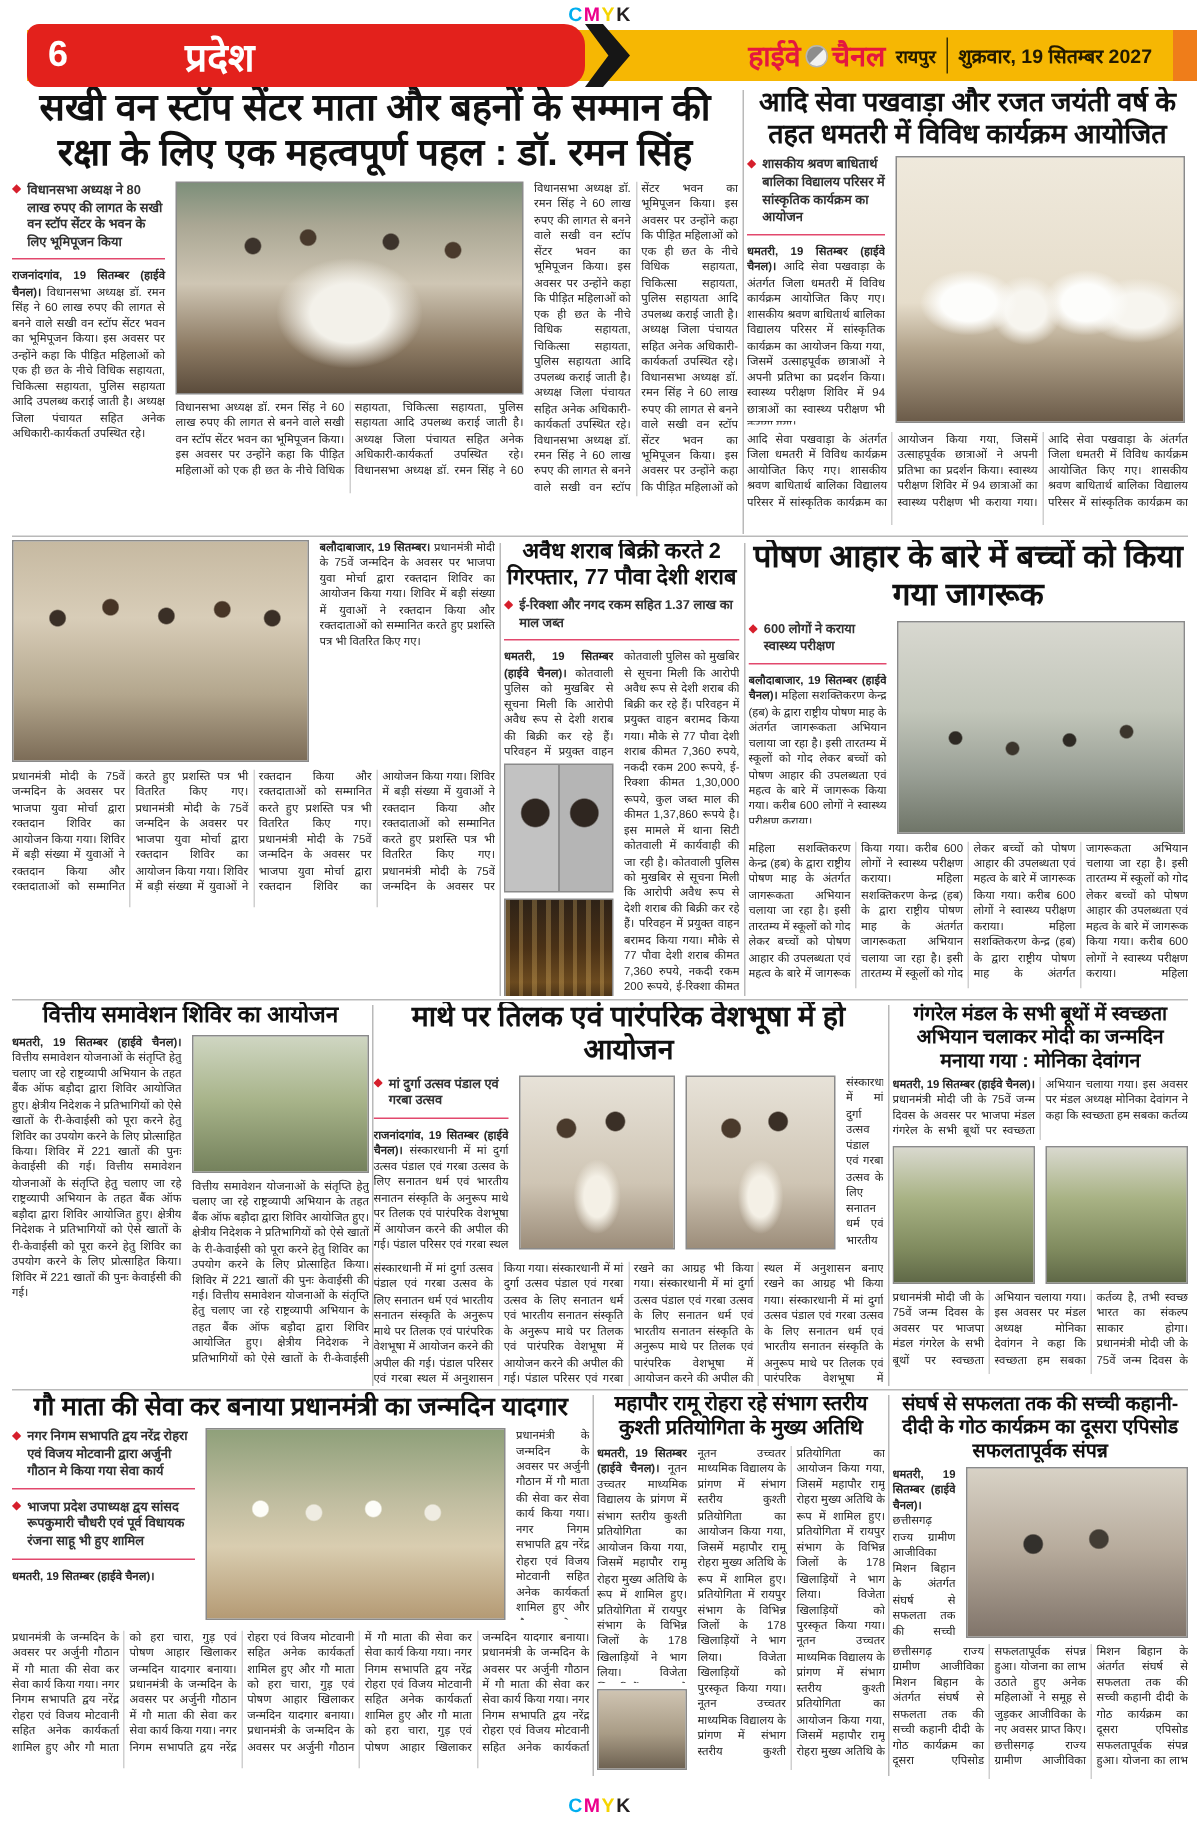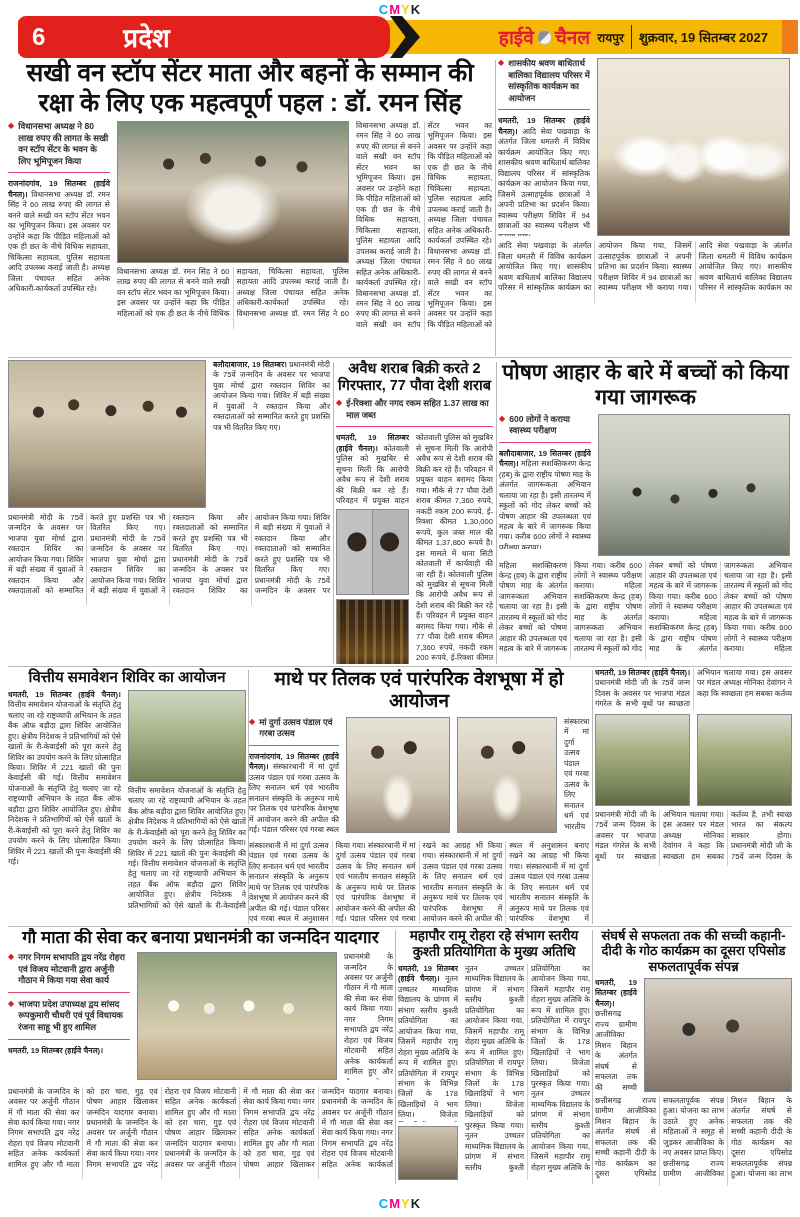--- a/index.html
+++ b/index.html
@@ -137,20 +137,21 @@
       </div>
       <div style="width:232px;flex:none">
         <div class="photo p-crowd1" style="width:232px;height:142px"></div>
         <div class="cols" style="column-count:2;height:62px;margin-top:4px;overflow:hidden">विधानसभा अध्यक्ष डॉ. रमन सिंह ने 60 लाख रुपए की लागत से बनने वाले सखी वन स्टॉप सेंटर भवन का भूमिपूजन किया। इस अवसर पर उन्होंने कहा कि पीड़ित महिलाओं को एक ही छत के नीचे विधिक सहायता, चिकित्सा सहायता, पुलिस सहायता आदि उपलब्ध कराई जाती है। अध्यक्ष जिला पंचायत सहित अनेक अधिकारी-कार्यकर्ता उपस्थित रहे। विधानसभा अध्यक्ष डॉ. रमन सिंह ने 60 लाख रुपए की लागत से बनने वाले सखी वन स्टॉप सेंटर भवन का भूमिपूजन किया। इस अवसर पर उन्होंने कहा कि पीड़ित महिलाओं को एक ही छत के नीचे विधिक सहायता, चिकित्सा सहायता, पुलिस सहायता आदि उपलब्ध कराई जाती है। अध्यक्ष जिला पंचायत सहित अनेक अधिकारी-कार्यकर्ता उपस्थित रहे।</div>
       </div>
       <div class="cols" style="column-count:2;flex:1;height:210px;overflow:hidden">विधानसभा अध्यक्ष डॉ. रमन सिंह ने 60 लाख रुपए की लागत से बनने वाले सखी वन स्टॉप सेंटर भवन का भूमिपूजन किया। इस अवसर पर उन्होंने कहा कि पीड़ित महिलाओं को एक ही छत के नीचे विधिक सहायता, चिकित्सा सहायता, पुलिस सहायता आदि उपलब्ध कराई जाती है। अध्यक्ष जिला पंचायत सहित अनेक अधिकारी-कार्यकर्ता उपस्थित रहे। विधानसभा अध्यक्ष डॉ. रमन सिंह ने 60 लाख रुपए की लागत से बनने वाले सखी वन स्टॉप सेंटर भवन का भूमिपूजन किया। इस अवसर पर उन्होंने कहा कि पीड़ित महिलाओं को एक ही छत के नीचे विधिक सहायता, चिकित्सा सहायता, पुलिस सहायता आदि उपलब्ध कराई जाती है। अध्यक्ष जिला पंचायत सहित अनेक अधिकारी-कार्यकर्ता उपस्थित रहे। विधानसभा अध्यक्ष डॉ. रमन सिंह ने 60 लाख रुपए की लागत से बनने वाले सखी वन स्टॉप सेंटर भवन का भूमिपूजन किया। इस अवसर पर उन्होंने कहा कि पीड़ित महिलाओं को एक ही छत के नीचे विधिक सहायता, चिकित्सा सहायता, पुलिस सहायता आदि उपलब्ध कराई जाती है। अध्यक्ष जिला पंचायत सहित अनेक अधिकारी-कार्यकर्ता उपस्थित रहे। विधानसभा अध्यक्ष डॉ. रमन सिंह ने 60 लाख रुपए की लागत से बनने वाले सखी वन स्टॉप सेंटर भवन का भूमिपूजन किया। इस अवसर पर उन्होंने कहा कि पीड़ित महिलाओं को एक ही छत के नीचे विधिक सहायता, चिकित्सा सहायता, पुलिस सहायता आदि उपलब्ध कराई जाती है। अध्यक्ष जिला पंचायत सहित अनेक अधिकारी-कार्यकर्ता उपस्थित रहे।</div>
     </div>
   </div>
 
   <div class="art" style="left:498px;top:58px;width:294px;height:296px">
+    <h1 class="hl" style="font-size:18px">आदि सेवा पखवाड़ा और रजत जयंती वर्ष के तहत धमतरी में विविध कार्यक्रम आयोजित</h1>
     <div class="row">
       <div style="width:92px;flex:none">
         <div class="bullet">
           <span class="dia">◆</span>
           <span>शासकीय श्रवण बाधितार्थ बालिका विद्यालय परिसर में सांस्कृतिक कार्यक्रम का आयोजन</span>
         </div>
         <div class="body-txt" style="height:120px;overflow:hidden">
           <span class="dl">धमतरी, 19 सितम्बर (हाईवे चैनल)।</span>
           <span>आदि सेवा पखवाड़ा के अंतर्गत जिला धमतरी में विविध कार्यक्रम आयोजित किए गए। शासकीय श्रवण बाधितार्थ बालिका विद्यालय परिसर में सांस्कृतिक कार्यक्रम का आयोजन किया गया, जिसमें उत्साहपूर्वक छात्राओं ने अपनी प्रतिभा का प्रदर्शन किया। स्वास्थ्य परीक्षण शिविर में 94 छात्राओं का स्वास्थ्य परीक्षण भी कराया गया।</span>
         </div>
@@ -237,20 +238,21 @@
         </div>
       </div>
       <div class="photo p-cert" style="width:104px;height:116px"></div>
       <div class="photo p-cert" style="width:100px;height:116px"></div>
       <div class="body-txt" style="flex:1;height:116px;overflow:hidden">संस्कारधानी में मां दुर्गा उत्सव पंडाल एवं गरबा उत्सव के लिए सनातन धर्म एवं भारतीय सनातन संस्कृति के अनुरूप माथे पर तिलक एवं पारंपरिक वेशभूषा में आयोजन करने की अपील की गई। पंडाल परिसर एवं गरबा स्थल में अनुशासन बनाए रखने का आग्रह भी किया गया।</div>
     </div>
     <div class="cols" style="column-count:4;height:96px;margin-top:5px;overflow:hidden">संस्कारधानी में मां दुर्गा उत्सव पंडाल एवं गरबा उत्सव के लिए सनातन धर्म एवं भारतीय सनातन संस्कृति के अनुरूप माथे पर तिलक एवं पारंपरिक वेशभूषा में आयोजन करने की अपील की गई। पंडाल परिसर एवं गरबा स्थल में अनुशासन बनाए रखने का आग्रह भी किया गया। संस्कारधानी में मां दुर्गा उत्सव पंडाल एवं गरबा उत्सव के लिए सनातन धर्म एवं भारतीय सनातन संस्कृति के अनुरूप माथे पर तिलक एवं पारंपरिक वेशभूषा में आयोजन करने की अपील की गई। पंडाल परिसर एवं गरबा स्थल में अनुशासन बनाए रखने का आग्रह भी किया गया। संस्कारधानी में मां दुर्गा उत्सव पंडाल एवं गरबा उत्सव के लिए सनातन धर्म एवं भारतीय सनातन संस्कृति के अनुरूप माथे पर तिलक एवं पारंपरिक वेशभूषा में आयोजन करने की अपील की गई। पंडाल परिसर एवं गरबा स्थल में अनुशासन बनाए रखने का आग्रह भी किया गया। संस्कारधानी में मां दुर्गा उत्सव पंडाल एवं गरबा उत्सव के लिए सनातन धर्म एवं भारतीय सनातन संस्कृति के अनुरूप माथे पर तिलक एवं पारंपरिक वेशभूषा में आयोजन करने की अपील की गई। पंडाल परिसर एवं गरबा स्थल में अनुशासन बनाए रखने का आग्रह भी किया गया।</div>
   </div>
 
   <div class="art" style="left:595px;top:668px;width:197px;height:256px">
+    <h1 class="hl" style="font-size:13px">गंगरेल मंडल के सभी बूथों में स्वच्छता अभियान चलाकर मोदी का जन्मदिन मनाया गया : मोनिका देवांगन</h1>
     <div class="cols" style="column-count:2;height:42px;overflow:hidden">
       <span class="dl">धमतरी, 19 सितम्बर (हाईवे चैनल)।</span>
       <span>प्रधानमंत्री मोदी जी के 75वें जन्म दिवस के अवसर पर भाजपा मंडल गंगरेल के सभी बूथों पर स्वच्छता अभियान चलाया गया। इस अवसर पर मंडल अध्यक्ष मोनिका देवांगन ने कहा कि स्वच्छता हम सबका कर्तव्य है, तभी स्वच्छ भारत का संकल्प साकार होगा।</span>
     </div>
     <div class="row" style="margin-top:4px">
       <div class="photo p-out" style="width:95px;height:92px"></div>
       <div class="photo p-out" style="width:95px;height:92px"></div>
     </div>
     <div class="cols" style="column-count:3;height:56px;margin-top:4px;overflow:hidden">प्रधानमंत्री मोदी जी के 75वें जन्म दिवस के अवसर पर भाजपा मंडल गंगरेल के सभी बूथों पर स्वच्छता अभियान चलाया गया। इस अवसर पर मंडल अध्यक्ष मोनिका देवांगन ने कहा कि स्वच्छता हम सबका कर्तव्य है, तभी स्वच्छ भारत का संकल्प साकार होगा। प्रधानमंत्री मोदी जी के 75वें जन्म दिवस के अवसर पर भाजपा मंडल गंगरेल के सभी बूथों पर स्वच्छता अभियान चलाया गया। इस अवसर पर मंडल अध्यक्ष मोनिका देवांगन ने कहा कि स्वच्छता हम सबका कर्तव्य है, तभी स्वच्छ भारत का संकल्प साकार होगा।</div>
   </div>

